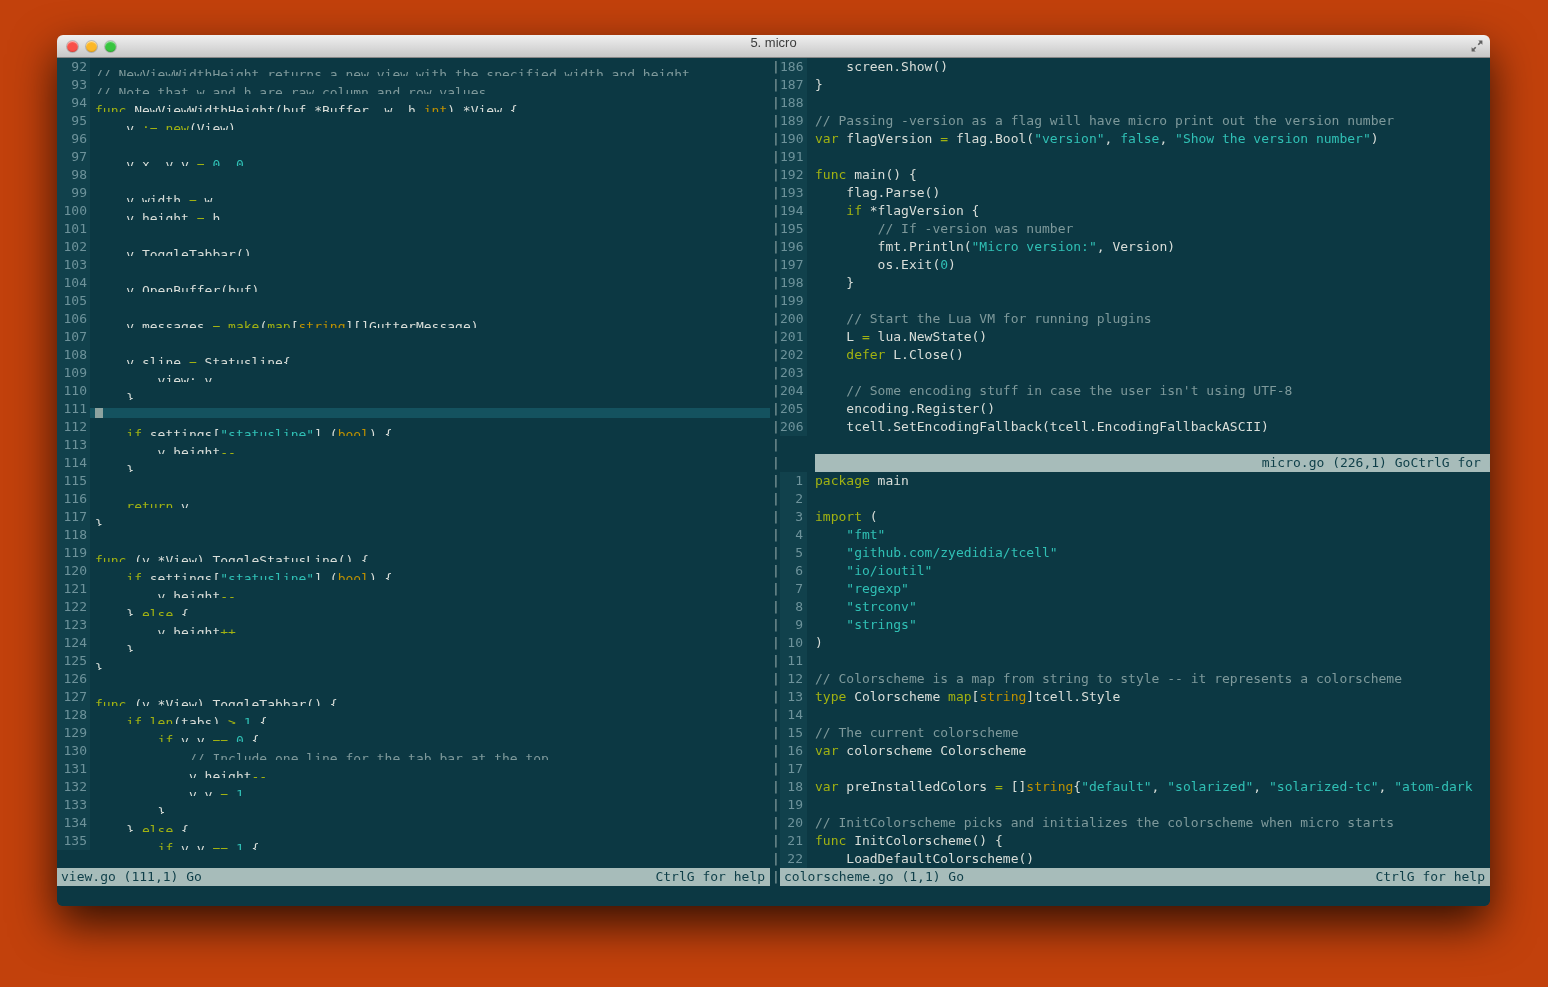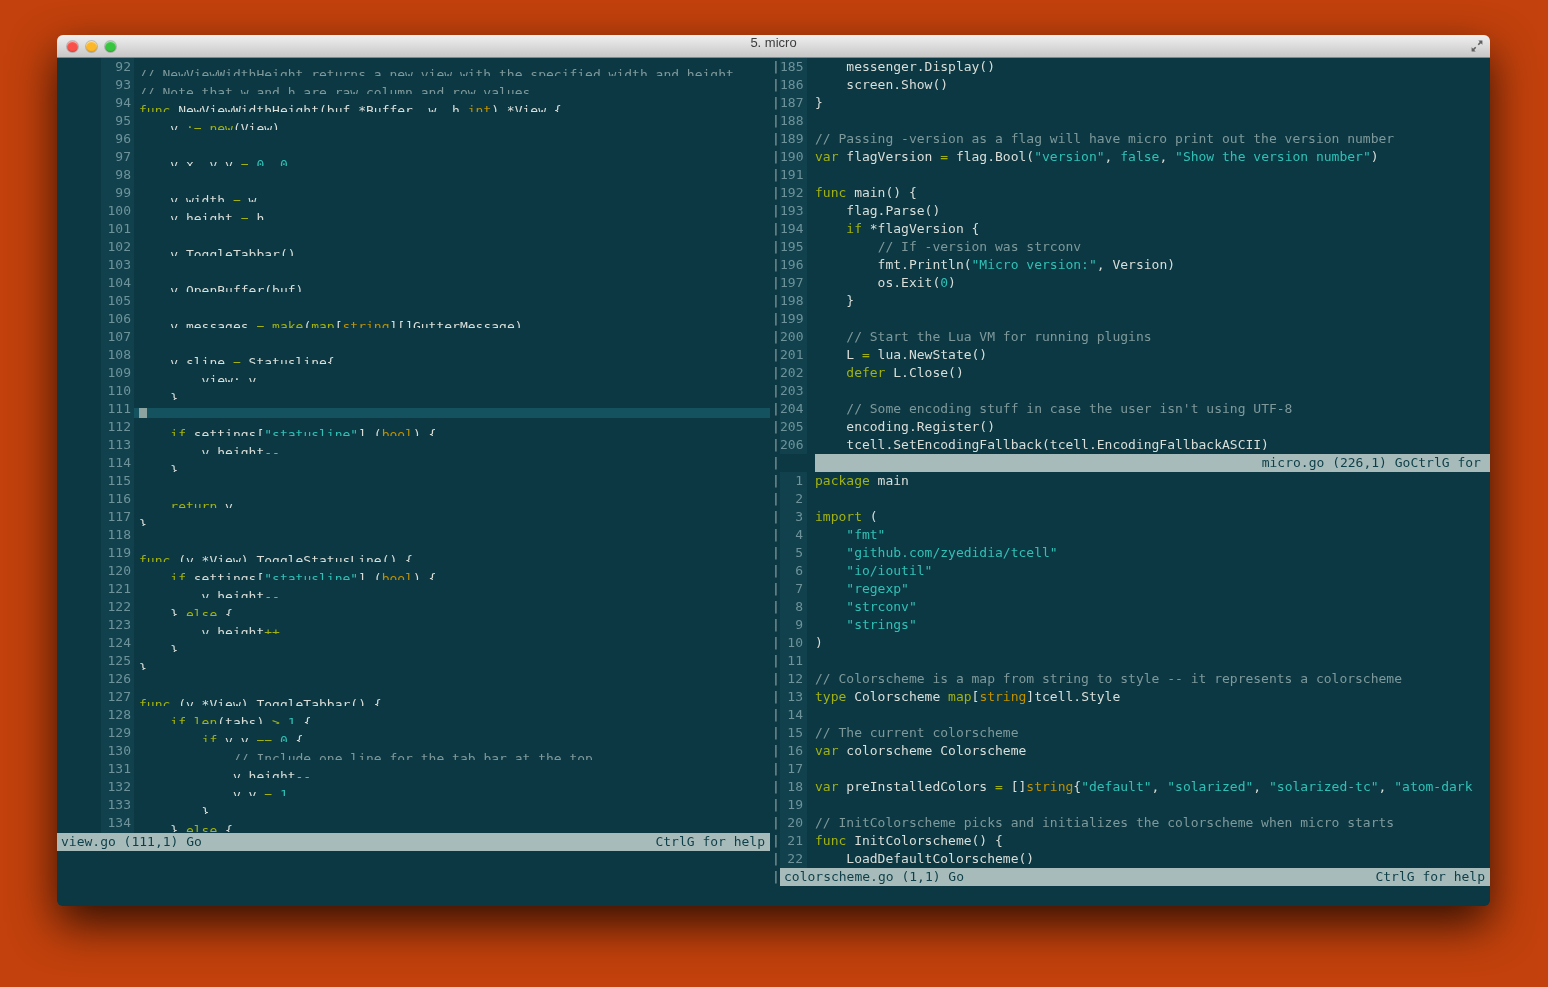--- a/index.html
+++ b/index.html
@@ -32,42 +32,42 @@
           background:var(--terminal-bg);
           font:13px/18px "DejaVu Sans Mono", monospace; color:var(--text); }
 
   .pane { position:absolute; overflow:hidden; }
   .pane-left { left:0;     top:0;     width:713px; height:810px; }
   .pane-rt   { left:723px; top:0;     width:710px; height:396px; }
   .pane-rb   { left:723px; top:414px; width:710px; height:396px; }
 
   .row  { display:flex; height:18px; white-space:pre; }
   .ln   { flex:none; text-align:right; background:var(--gutter-bg); color:var(--line-number); }
-  .pane-left  .ln { width:33px; padding-right:3px;margin-left:44px; }
+  .pane-left  .ln { width:33px; padding-right:3px; }
   .pane-right .ln { width:27px; padding-right:4px; }
   .code { flex:1; position:relative; white-space:pre; overflow:hidden; }
   .pane-left  .code { padding-left:5px;margin-top:8px; }
   .pane-right .code { padding-left:8px; }
   .code.cursorline { background:var(--cursorline-bg); }
   .cursor { position:absolute; left:5px; top:0; width:8px; height:18px; background:var(--cursor); }
 
   .tk-t { color:var(--text); }
   .tk-k { color:var(--keyword); }
   .tk-s { color:var(--string); }
   .tk-y { color:var(--type); }
   .tk-c { color:var(--comment); }
 
   .divider { position:absolute; left:715px; top:0; width:8px; height:828px;
              color:var(--divider); text-align:center; }
   .divider div { height:18px; }
 
   .statusline { position:absolute; height:18px; background:var(--statusline-bg);
                 color:var(--statusline-fg); display:flex; justify-content:space-between;
                 padding:0 5px 0 4px; white-space:pre; }
-  .sl-left { left:0;     top:775px; width:713px; }
+  .sl-left { left:0;     top:810px; width:713px; }
   .sl-rt   { left:758px; top:396px; width:710px;justify-content:flex-end; }
   .sl-rb   { left:723px; top:810px; width:710px; }
 
   .cmdline { position:absolute; left:0; top:828px; width:100%; height:20px;
              background:var(--terminal-bg); }
 </style>
 </head>
 <body>
 
 <div class="stage">
@@ -175,31 +175,30 @@
           <div>|</div>
           <div>|</div>
           <div>|</div>
           <div>|</div>
           <div>|</div>
           <div>|</div>
           <div>|</div>
           <div>|</div>
         </div>
       <div class="pane pane-right pane-rt">
-          <div class="row"><span class="ln">185</span><span class="code"><span class="tk-t">    messenger.Display()</span></span></div>
           <div class="row"><span class="ln">186</span><span class="code"><span class="tk-t">    screen.Show()</span></span></div>
           <div class="row"><span class="ln">187</span><span class="code"><span class="tk-t">}</span></span></div>
           <div class="row"><span class="ln">188</span><span class="code"></span></div>
           <div class="row"><span class="ln">189</span><span class="code"><span class="tk-c">// Passing -version as a flag will have micro print out the version number</span></span></div>
           <div class="row"><span class="ln">190</span><span class="code"><span class="tk-k">var</span><span class="tk-t"> flagVersion </span><span class="tk-k">=</span><span class="tk-t"> flag.Bool(</span><span class="tk-s">"version"</span><span class="tk-t">, </span><span class="tk-s">false</span><span class="tk-t">, </span><span class="tk-s">"Show the version number"</span><span class="tk-t">)</span></span></div>
           <div class="row"><span class="ln">191</span><span class="code"></span></div>
           <div class="row"><span class="ln">192</span><span class="code"><span class="tk-k">func</span><span class="tk-t"> main() {</span></span></div>
           <div class="row"><span class="ln">193</span><span class="code"><span class="tk-t">    flag.Parse()</span></span></div>
           <div class="row"><span class="ln">194</span><span class="code"><span class="tk-t">    </span><span class="tk-k">if</span><span class="tk-t"> *flagVersion {</span></span></div>
-          <div class="row"><span class="ln">195</span><span class="code"><span class="tk-t">        </span><span class="tk-c">// If -version was strconv</span></span></div>
+          <div class="row"><span class="ln">195</span><span class="code"><span class="tk-t">        </span><span class="tk-c">// If -version was number</span></span></div>
           <div class="row"><span class="ln">196</span><span class="code"><span class="tk-t">        fmt.Println(</span><span class="tk-s">"Micro version:"</span><span class="tk-t">, Version)</span></span></div>
           <div class="row"><span class="ln">197</span><span class="code"><span class="tk-t">        os.Exit(</span><span class="tk-s">0</span><span class="tk-t">)</span></span></div>
           <div class="row"><span class="ln">198</span><span class="code"><span class="tk-t">    }</span></span></div>
           <div class="row"><span class="ln">199</span><span class="code"></span></div>
           <div class="row"><span class="ln">200</span><span class="code"><span class="tk-t">    </span><span class="tk-c">// Start the Lua VM for running plugins</span></span></div>
           <div class="row"><span class="ln">201</span><span class="code"><span class="tk-t">    L </span><span class="tk-k">=</span><span class="tk-t"> lua.NewState()</span></span></div>
           <div class="row"><span class="ln">202</span><span class="code"><span class="tk-t">    </span><span class="tk-k">defer</span><span class="tk-t"> L.Close()</span></span></div>
           <div class="row"><span class="ln">203</span><span class="code"></span></div>
           <div class="row"><span class="ln">204</span><span class="code"><span class="tk-t">    </span><span class="tk-c">// Some encoding stuff in case the user isn't using UTF-8</span></span></div>
           <div class="row"><span class="ln">205</span><span class="code"><span class="tk-t">    encoding.Register()</span></span></div>

